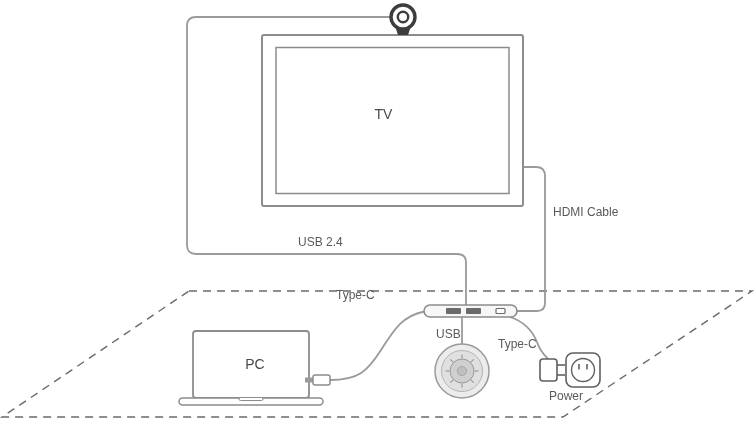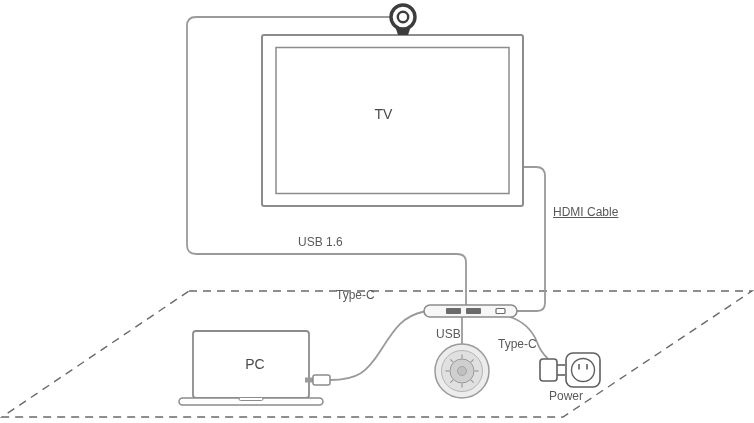--- a/index.html
+++ b/index.html
@@ -108,23 +108,23 @@
       <circle cx="583" cy="370" r="11.5" fill="#ffffff" stroke="#5f5f5f" stroke-width="1.4"></circle>
       <line x1="579" y1="364" x2="579" y2="369.5" stroke="#5f5f5f" stroke-width="1.6"></line>
       <line x1="587" y1="364" x2="587" y2="369.5" stroke="#5f5f5f" stroke-width="1.6"></line>
     </g>
   </svg>
 
   <div class="device-label" style="left:262px; top:106px; width:243px;">TV</div>
 
   <div class="device-label" style="left:193px; top:356px; width:124px;">PC</div>
 
-  <div class="label" style="left:298px; top:236px;">USB 1.6</div>
+  <div class="label" style="left:298px; top:236px;">USB 2.4</div>
 
-  <div class="label" style="left:553px; top:206px;text-decoration:underline;">HDMI Cable</div>
+  <div class="label" style="left:553px; top:206px;">HDMI Cable</div>
 
   <div class="label" style="left:336px; top:289px;">Type-C</div>
 
   <div class="label" style="left:436px; top:328px;">USB</div>
 
   <div class="label" style="left:498px; top:338px;">Type-C</div>
 
   <div class="label" style="left:541px; top:390px;margin-left:8px;">Power</div>
 
 </div>

